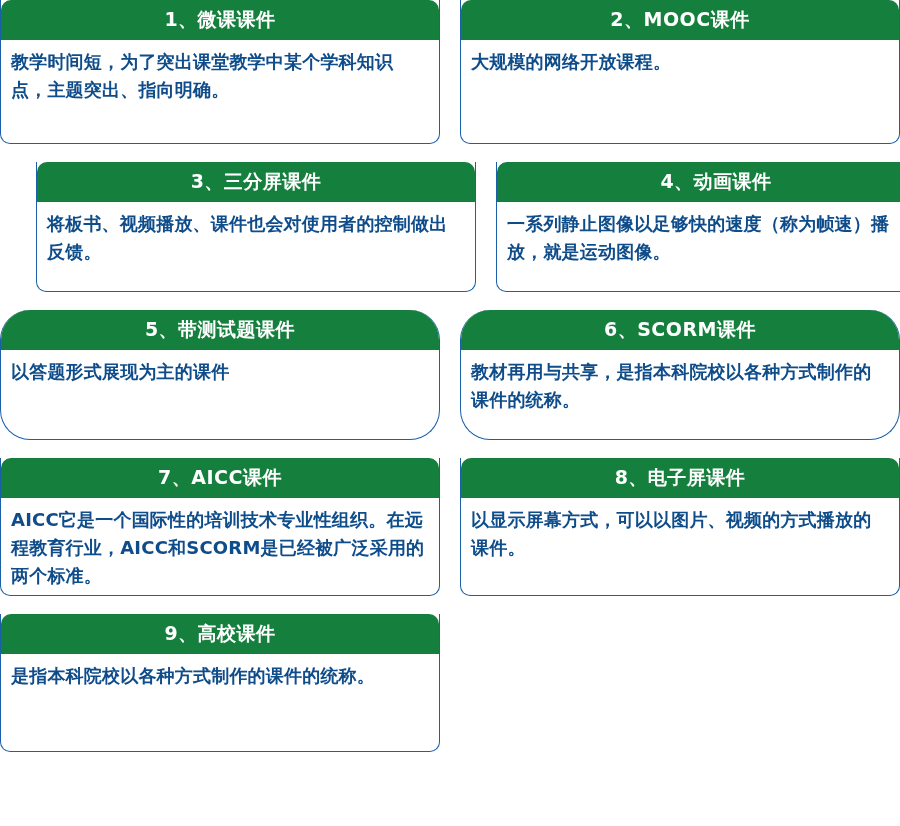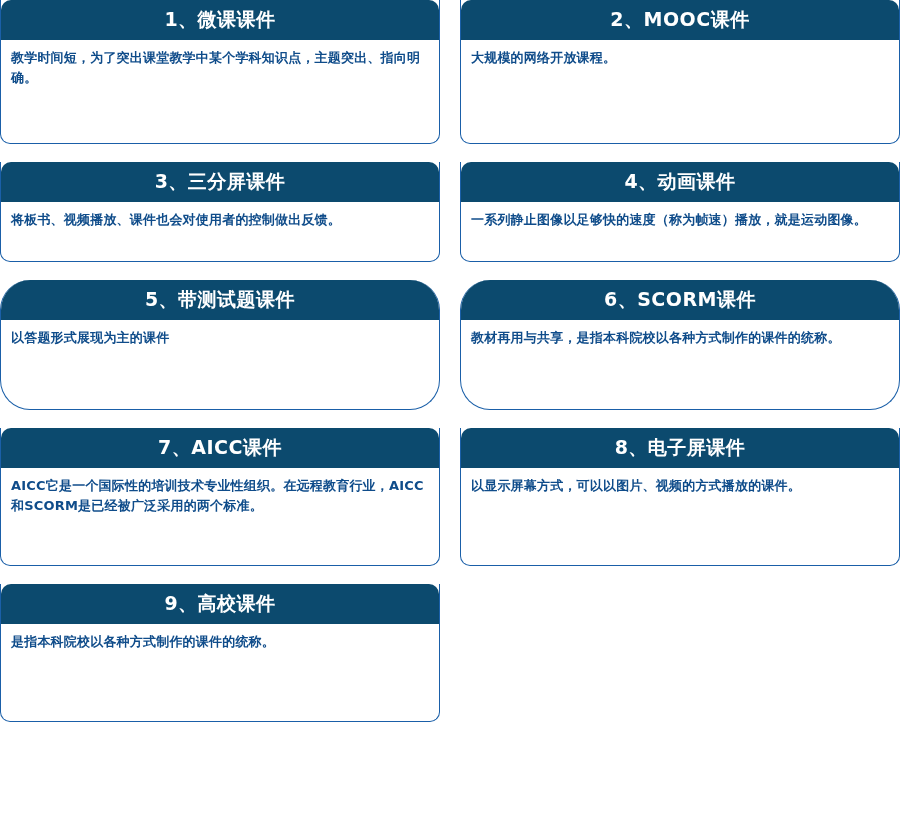--- a/index.html
+++ b/index.html
@@ -27,41 +27,41 @@
     box-sizing: border-box;
     border: 1px solid #1a5fa8;
     border-top: none;
     border-radius: 0 0 10px 10px;
     background: #ffffff;
     display: flex;
     flex-direction: column;
     overflow: hidden;
   }
   .card-header {
-    background: #0c4a6e;
+    background: #15803d;
     color: #ffffff;
     font-size: 19px;
     font-weight: bold;
     text-align: center;
     letter-spacing: 0.5px;
     padding: 8px 6px 9px 6px;
     border-radius: 10px 10px 0 0;
     line-height: 1.2;
   }
   .card-body {
     padding: 8px 10px 10px 10px;
     color: #0f4c8a;
-    font-size: 13px;
+    font-size: 18px;
     line-height: 1.55;
     font-weight: bold;
     letter-spacing: 0.2px;
   }
   
   .h1 { height: 144px; }
-  .h2 { height: 100px; }
+  .h2 { height: 130px; margin-left: 36px; }
   .h3 { height: 130px; border-radius: 30px; }
   .h4 { height: 138px; }
   .h5 { height: 138px; }
 </style>
 </head>
 <body>
 
 <div class="grid">
 
   <div class="card h1">

